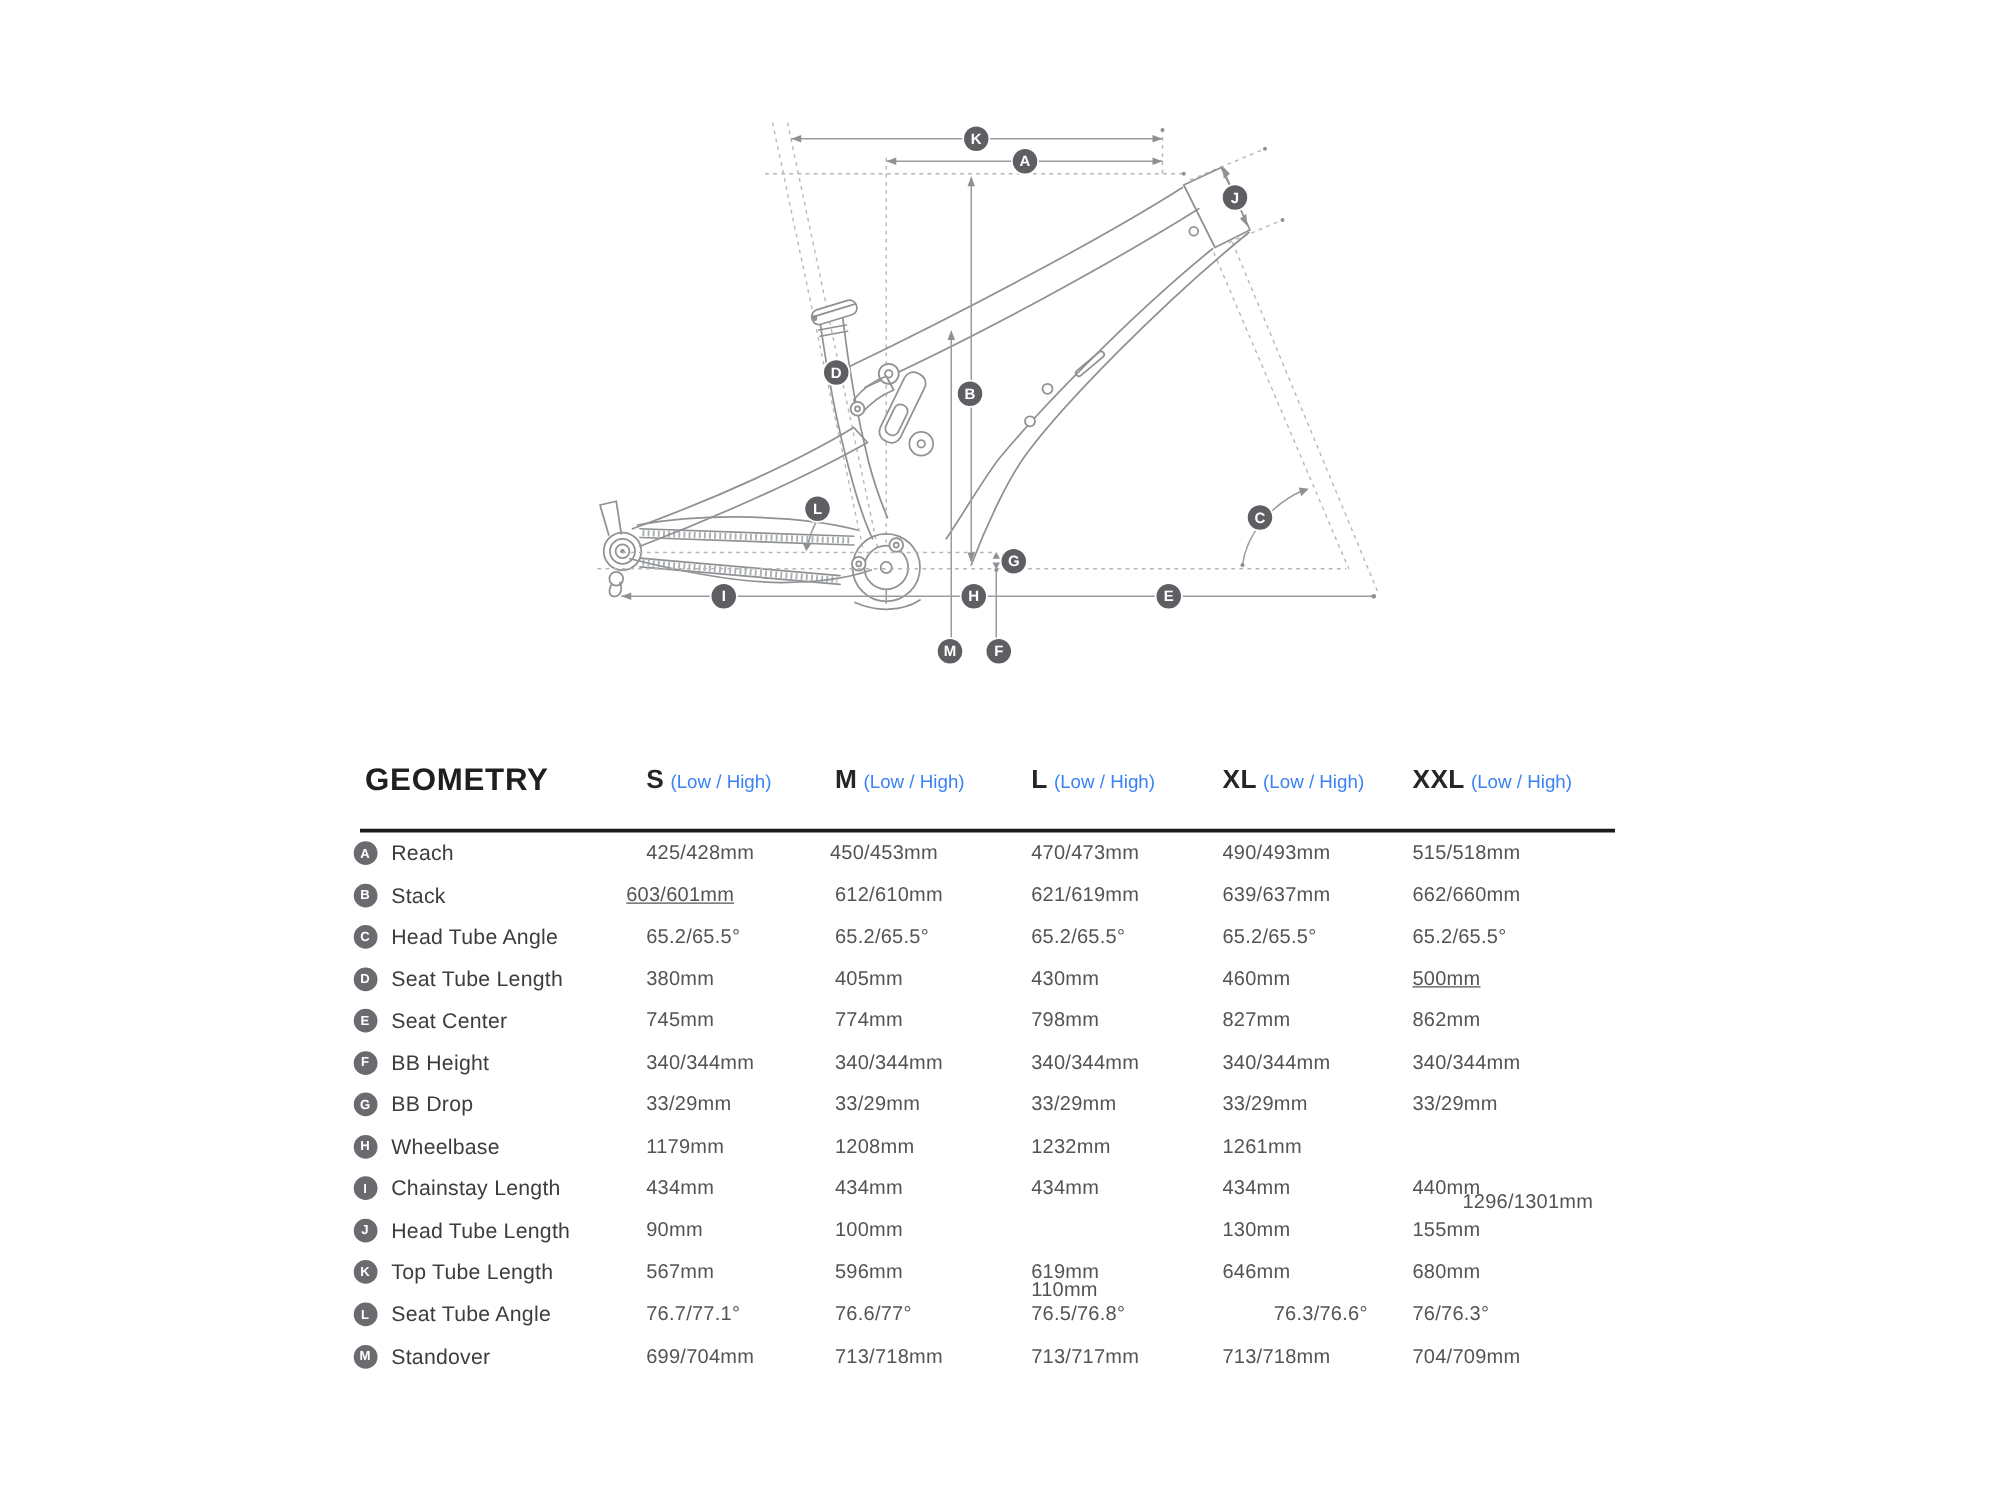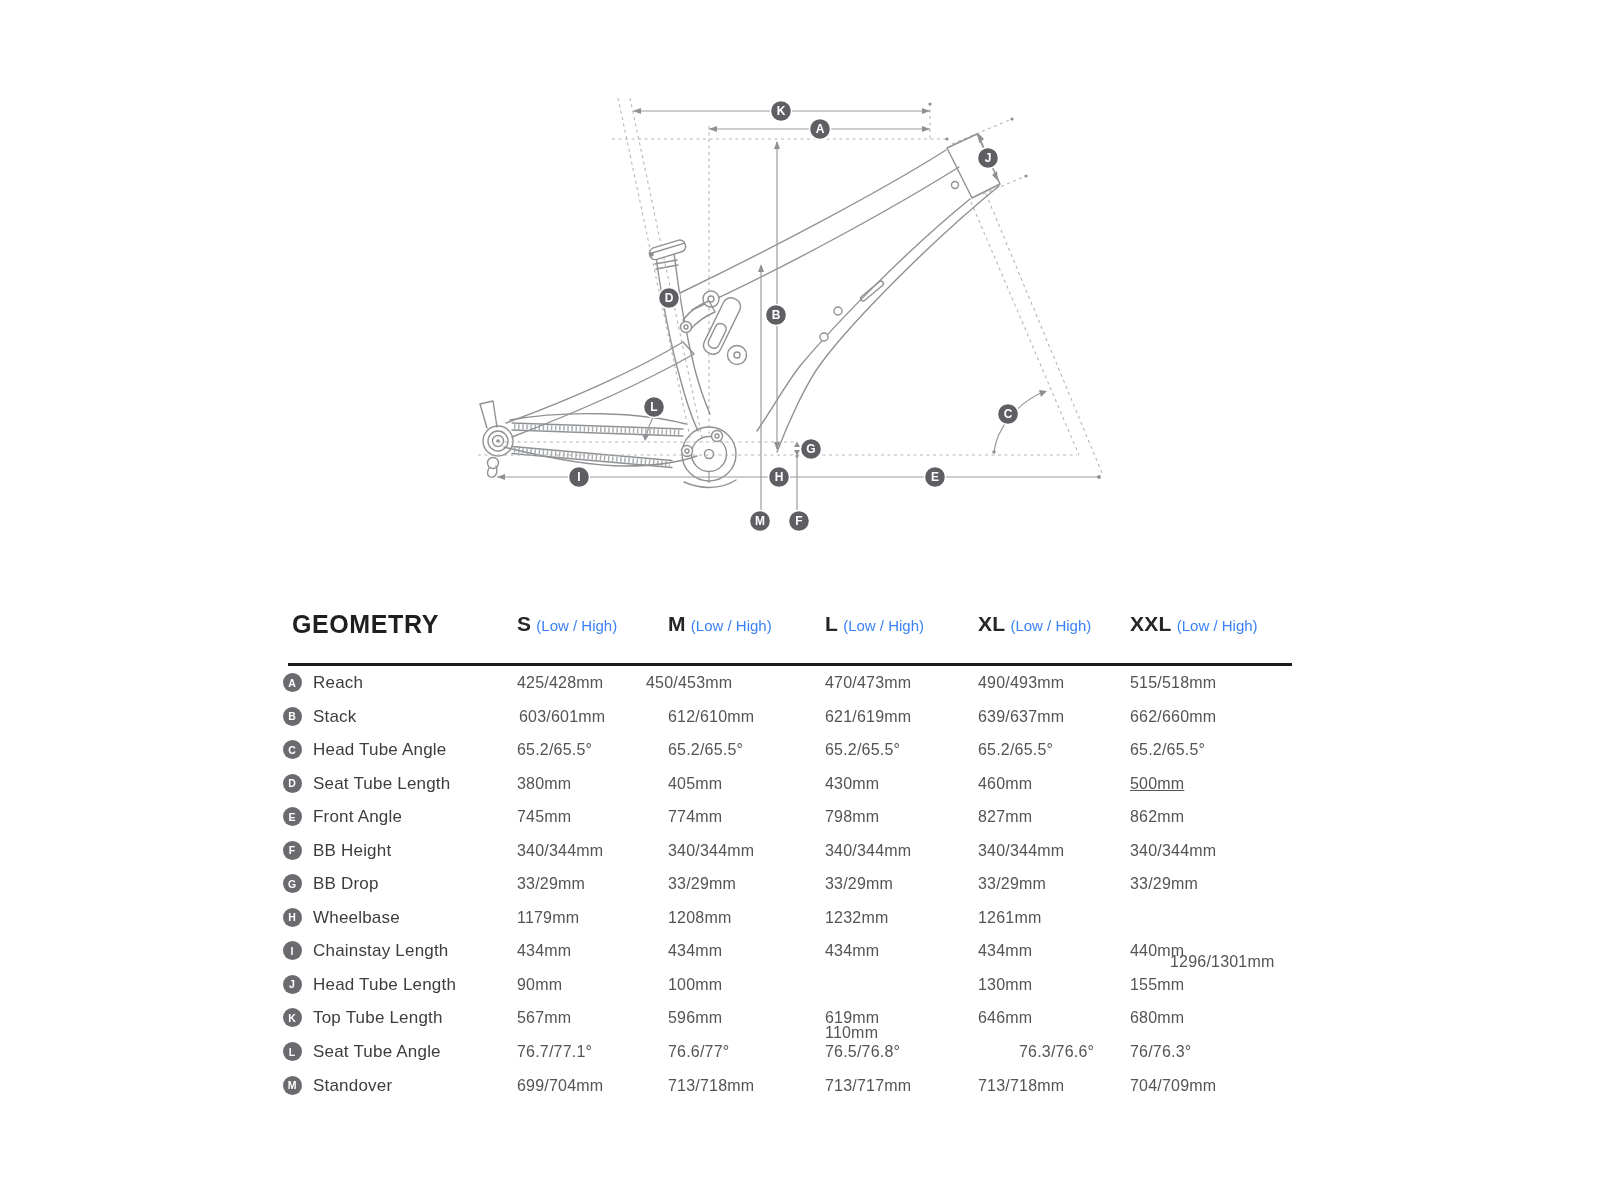--- a/index.html
+++ b/index.html
@@ -241,29 +241,29 @@
       <div class="size-h" style="left: 543px;"><b>L</b><span>(Low / High)</span></div>
       <div class="size-h" style="left: 696px;"><b>XL</b><span>(Low / High)</span></div>
       <div class="size-h" style="left: 848px;"><b>XXL</b><span>(Low / High)</span></div>
     </div>
   <div id="geo-rule"></div>
   <div id="geo-rows">
       <div class="geo-row">
         <span class="row-dot">A</span>
         <span class="row-label">Reach</span>
         <span class="row-val" style="left: 235px;">425/428mm</span>
-        <span class="row-val" style="left: 364px;">450/453mm</span>
+        <span class="row-val" style="left: 382px;">450/453mm</span>
         <span class="row-val" style="left: 543px;">470/473mm</span>
         <span class="row-val" style="left: 696px;">490/493mm</span>
         <span class="row-val" style="left: 848px;">515/518mm</span>
       </div>
       <div class="geo-row">
         <span class="row-dot">B</span>
         <span class="row-label">Stack</span>
-        <span class="row-val" style="left: 237px;">603/601mm</span>
+        <span class="row-val" style="left: 219px; text-decoration: underline;">603/601mm</span>
         <span class="row-val" style="left: 386px;">612/610mm</span>
         <span class="row-val" style="left: 543px;">621/619mm</span>
         <span class="row-val" style="left: 696px;">639/637mm</span>
         <span class="row-val" style="left: 848px;">662/660mm</span>
       </div>
       <div class="geo-row">
         <span class="row-dot">C</span>
         <span class="row-label">Head Tube Angle</span>
         <span class="row-val" style="left: 235px;">65.2/65.5°</span>
         <span class="row-val" style="left: 386px;">65.2/65.5°</span>
@@ -275,21 +275,21 @@
         <span class="row-dot">D</span>
         <span class="row-label">Seat Tube Length</span>
         <span class="row-val" style="left: 235px;">380mm</span>
         <span class="row-val" style="left: 386px;">405mm</span>
         <span class="row-val" style="left: 543px;">430mm</span>
         <span class="row-val" style="left: 696px;">460mm</span>
         <span class="row-val" style="left: 848px; text-decoration: underline;">500mm</span>
       </div>
       <div class="geo-row">
         <span class="row-dot">E</span>
-        <span class="row-label">Front Angle</span>
+        <span class="row-label">Seat Center</span>
         <span class="row-val" style="left: 235px;">745mm</span>
         <span class="row-val" style="left: 386px;">774mm</span>
         <span class="row-val" style="left: 543px;">798mm</span>
         <span class="row-val" style="left: 696px; text-align: right;">827mm</span>
         <span class="row-val" style="left: 848px;">862mm</span>
       </div>
       <div class="geo-row">
         <span class="row-dot">F</span>
         <span class="row-label">BB Height</span>
         <span class="row-val" style="left: 235px;">340/344mm</span>

